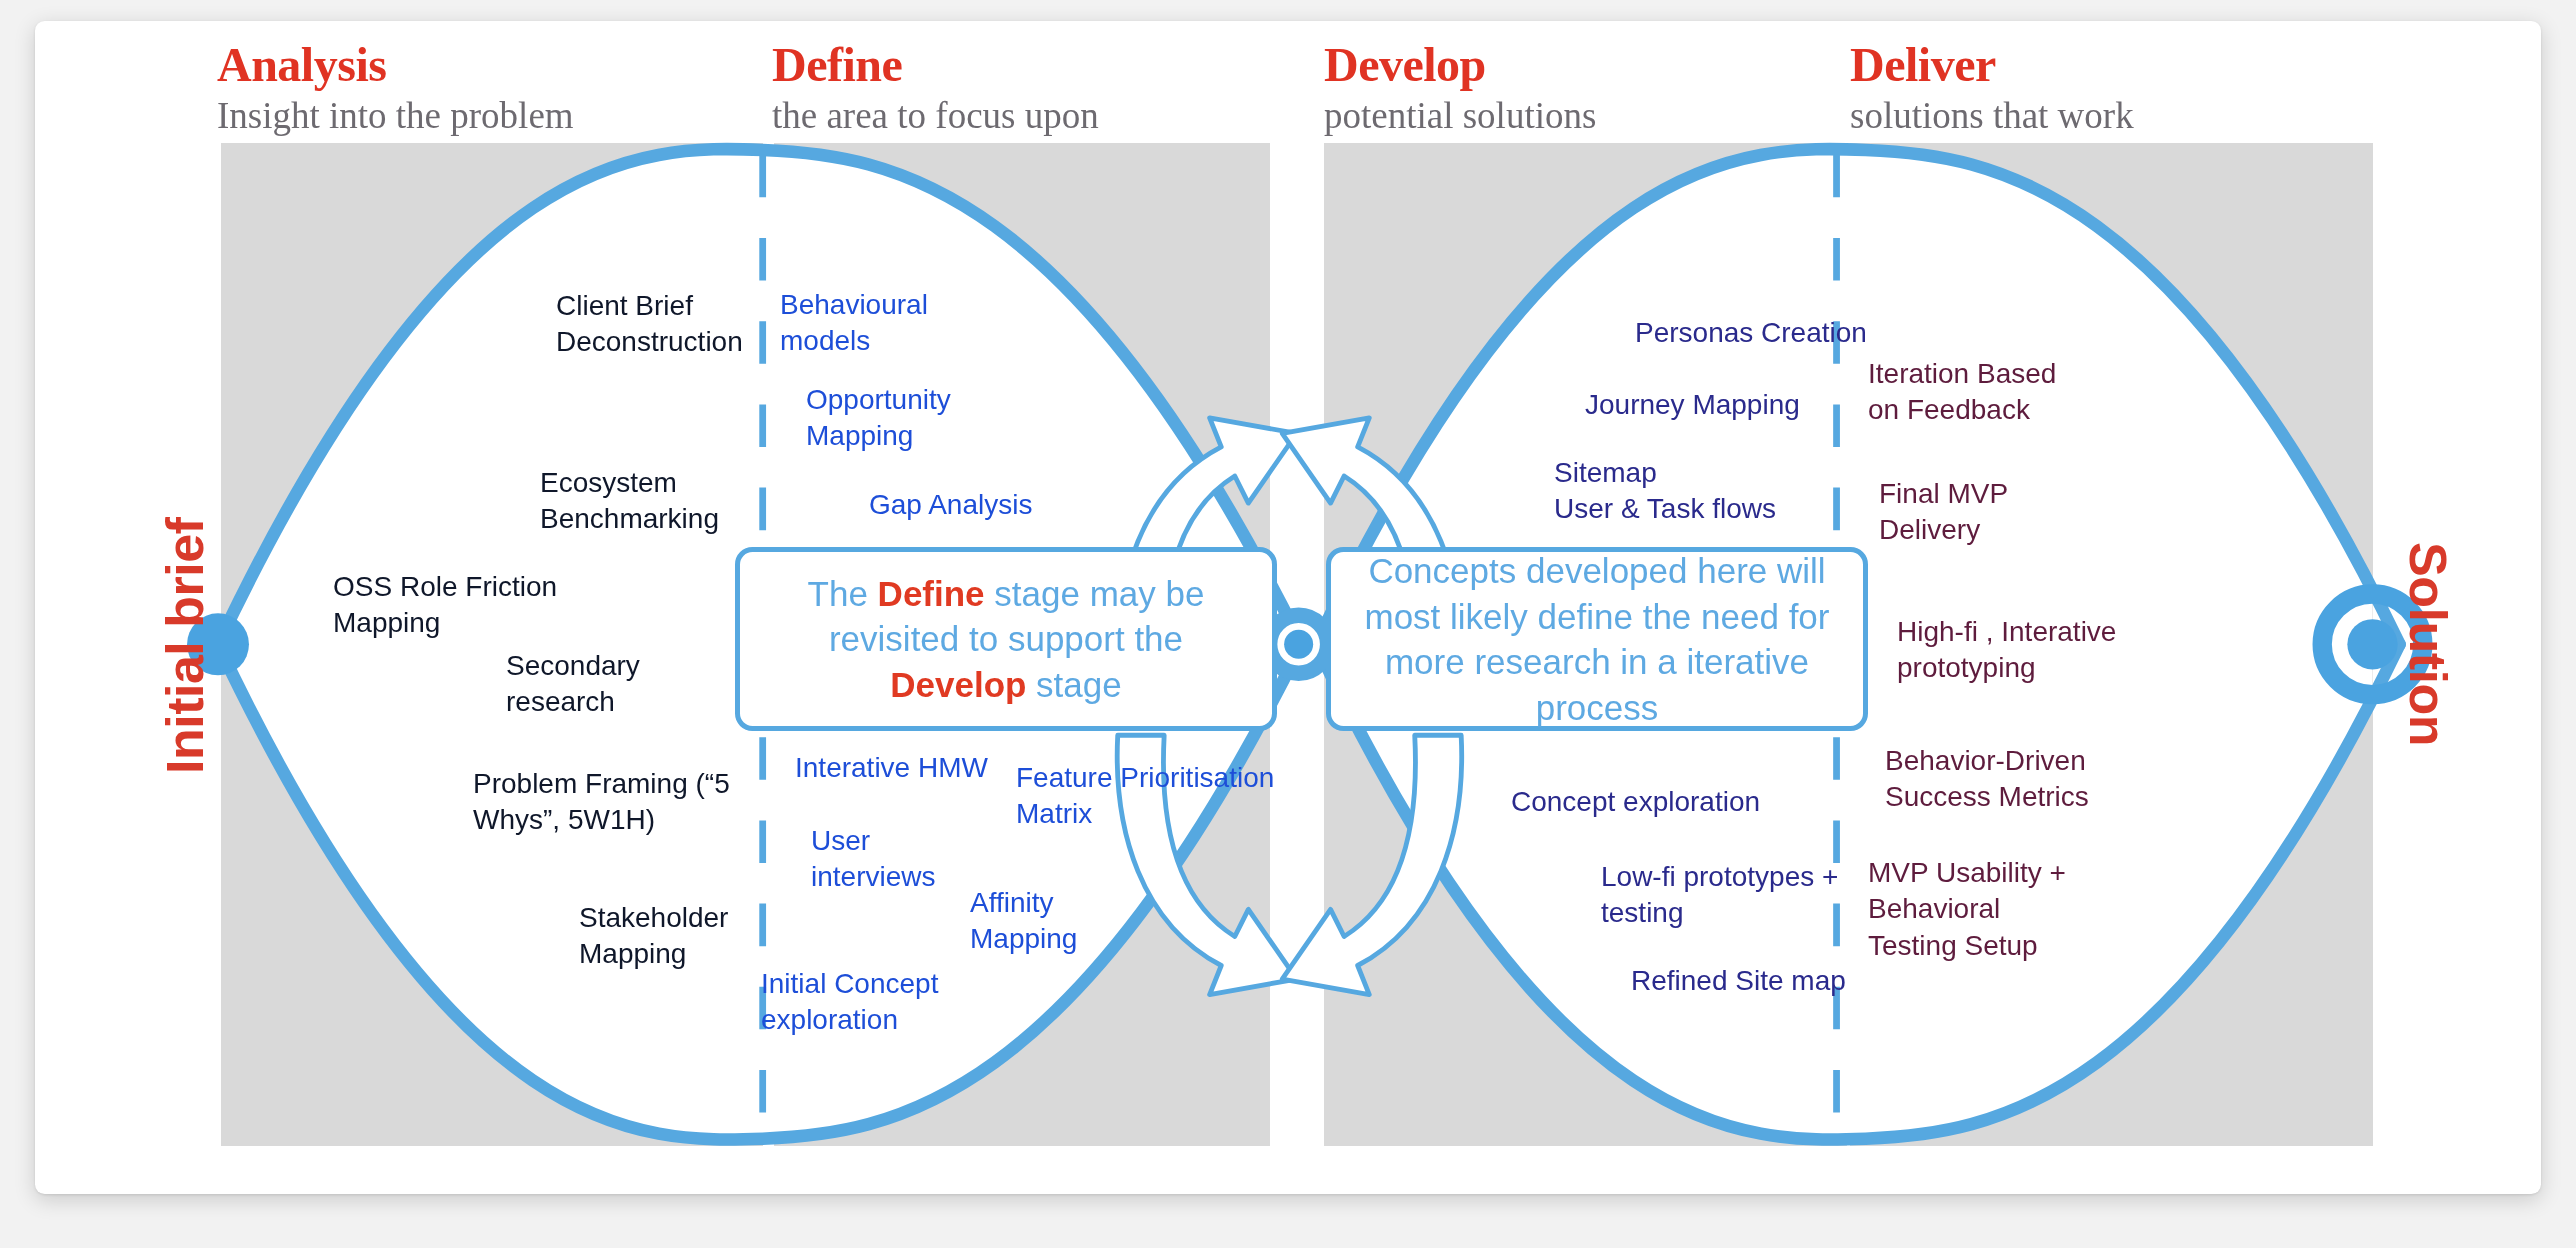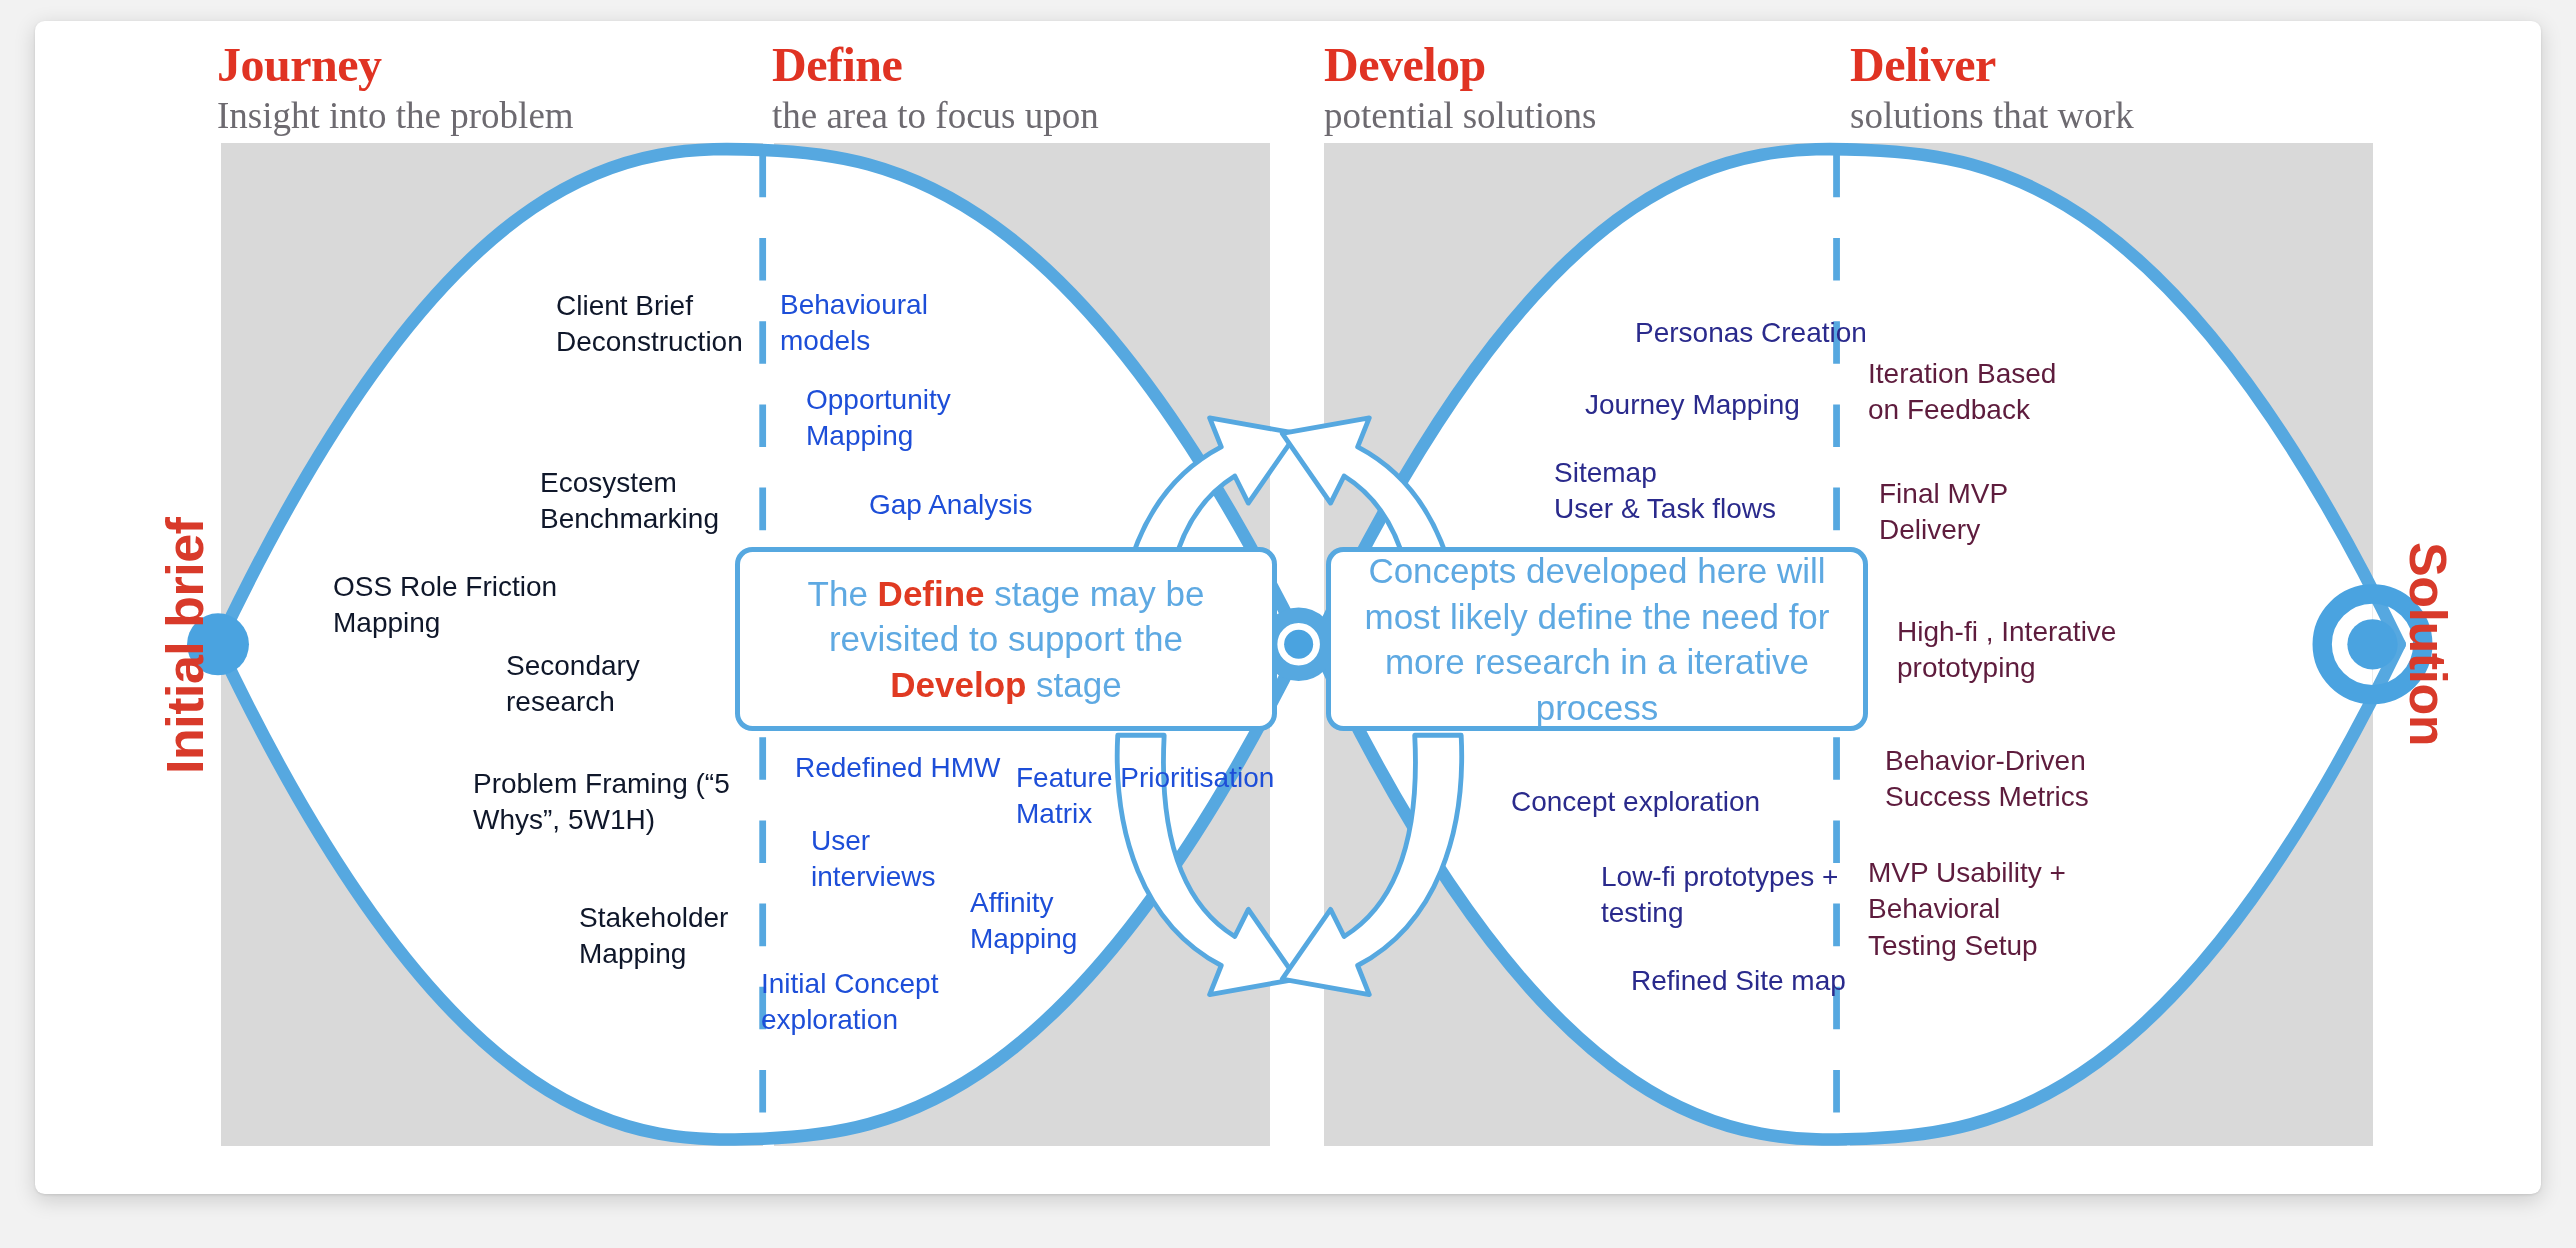--- a/index.html
+++ b/index.html
@@ -128,21 +128,21 @@
                C1515,860 1485,955 1403,998
                L1415,1028 L1325,1012 L1375,940 L1389,968
                C1447,932 1467,856 1462,760 Z"></path>
     </g>
 
     <circle cx="1342" cy="666" r="30" fill="#ffffff" stroke="#56a8e0" stroke-width="16"></circle>
     <circle cx="1342" cy="666" r="15" fill="#4aa3e0"></circle>
   </svg>
 
   <div class="stage-head" style="left:217px;top:41px;">
-    <div class="stage-title">Journey</div>
+    <div class="stage-title">Analysis</div>
     <div class="stage-sub">Insight into the problem</div>
   </div>
   <div class="stage-head" style="left:772px;top:41px;">
     <div class="stage-title">Define</div>
     <div class="stage-sub">the area to focus upon</div>
   </div>
   <div class="stage-head" style="left:1324px;top:41px;">
     <div class="stage-title">Develop</div>
     <div class="stage-sub">potential solutions</div>
   </div>
@@ -165,21 +165,21 @@
   <div class="item c-discover ta-l" style="left:473px;top:766px;width:300px;">Problem Framing (“5
 Whys”, 5W1H)</div>
   <div class="item c-discover ta-l" style="left:579px;top:900px;width:242px;">Stakeholder
 Mapping</div>
 
   <div class="item c-define ta-l" style="left:780px;top:287px;width:242px;">Behavioural
 models</div>
   <div class="item c-define ta-l" style="left:806px;top:382px;width:242px;">Opportunity
 Mapping</div>
   <div class="item c-define ta-l" style="left:869px;top:487px;width:242px;">Gap Analysis</div>
-  <div class="item c-define ta-l" style="left:795px;top:750px;width:271px;">Redefined HMW</div>
+  <div class="item c-define ta-l" style="left:795px;top:750px;width:271px;">Interative HMW</div>
   <div class="item c-define ta-l" style="left:1016px;top:760px;width:290px;">Feature Prioritisation
 Matrix</div>
   <div class="item c-define ta-l" style="left:811px;top:823px;width:174px;">User
 interviews</div>
   <div class="item c-define ta-l" style="left:962px;top:885px;width:184px;margin-left:8px;">Affinity
 Mapping</div>
   <div class="item c-define ta-l" style="left:761px;top:966px;width:252px;">Initial Concept
 exploration</div>
 
   <div class="item c-develop ta-l" style="left:1635px;top:315px;width:271px;">Personas Creation</div>

